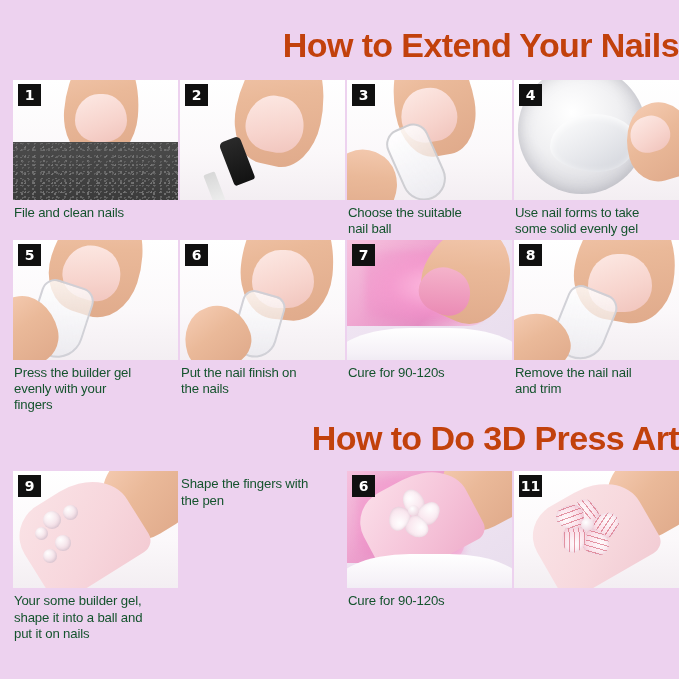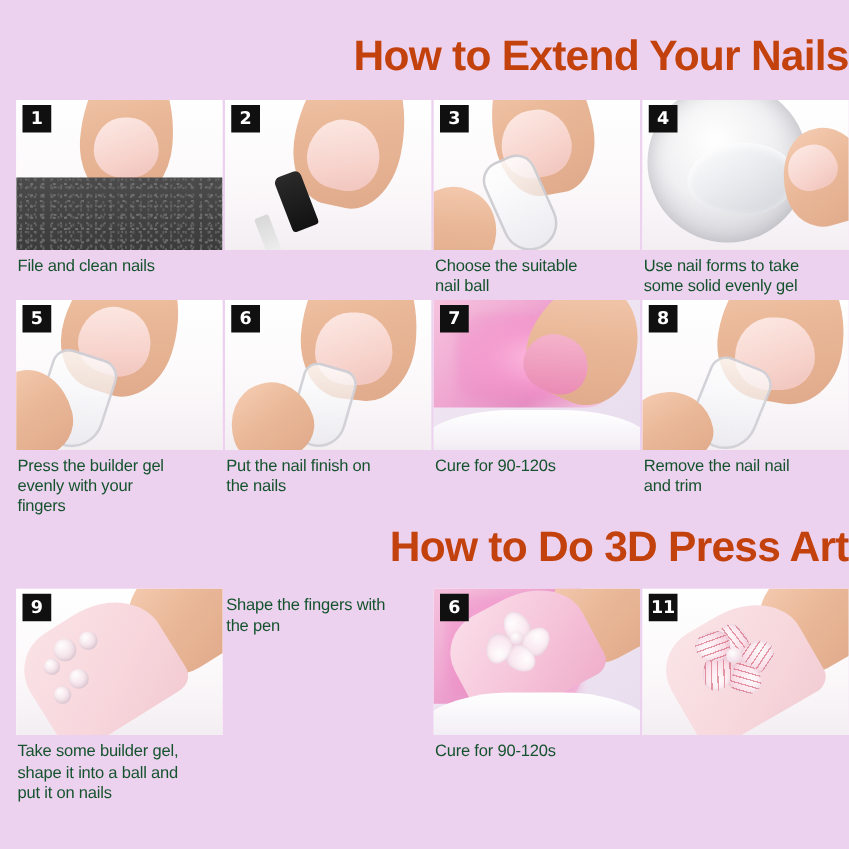--- a/index.html
+++ b/index.html
@@ -329,21 +329,21 @@
           <div class="finger" style="left:86px;top:-20px;width:94px;height:84px;transform:rotate(-32deg);"></div>
           <div class="nail" style="left:10px;top:16px;width:116px;height:96px;border-radius:30% 46% 12% 12%/36% 44% 14% 14%;transform:rotate(-32deg);background:linear-gradient(150deg,#fae3e6,#f7d6dc 60%,#f3cbd3);"></div>
           <div class="ball" style="left:30px;top:40px;width:18px;height:18px;"></div>
           <div class="ball" style="left:50px;top:34px;width:15px;height:15px;"></div>
           <div class="ball" style="left:22px;top:56px;width:13px;height:13px;"></div>
           <div class="ball" style="left:42px;top:64px;width:16px;height:16px;"></div>
           <div class="ball" style="left:30px;top:78px;width:14px;height:14px;"></div>
         </div>
         <div class="badge">9</div>
       </div>
-      <div class="cap">Take some builder gel,
+      <div class="cap">Your some builder gel,
 shape it into a ball and
 put it on nails</div>
     </div>
 
     <div class="cell r3">
       <div class="cap">Shape the fingers with
 the pen</div>
     </div>
 
     <div class="cell r3">

